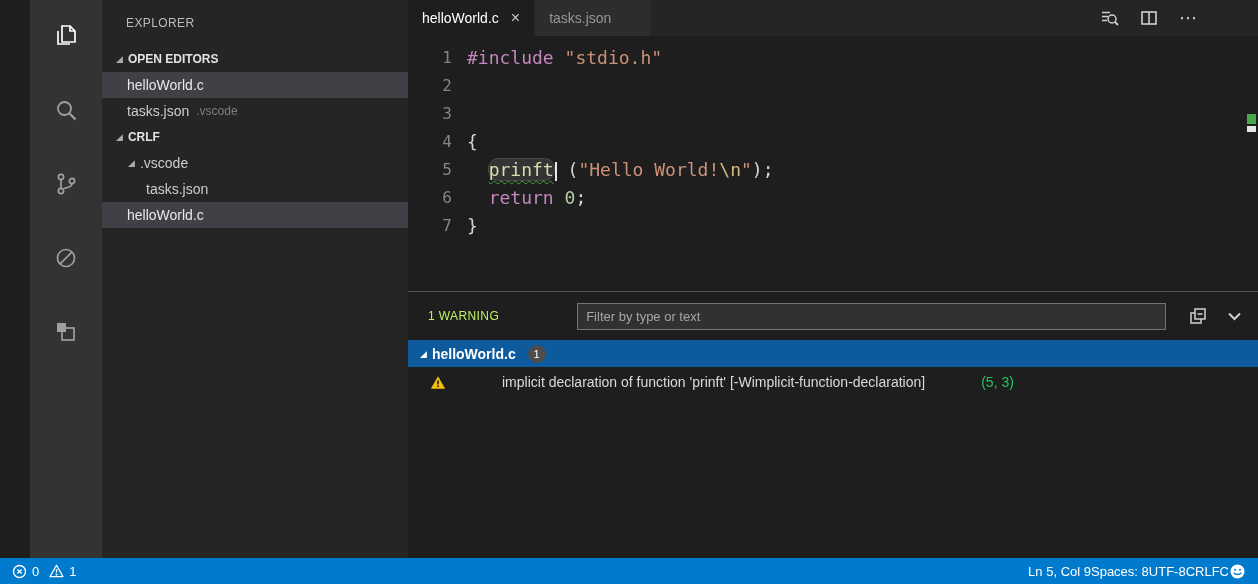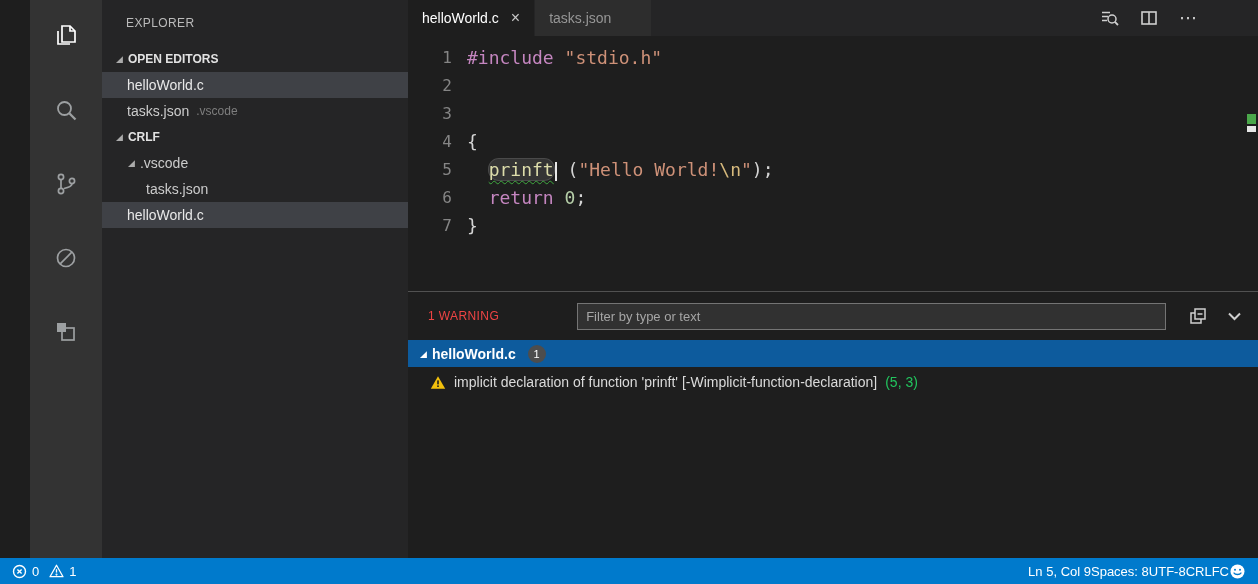--- a/index.html
+++ b/index.html
@@ -57,29 +57,29 @@
   .squiggle { text-decoration: underline; text-decoration-style: wavy; text-decoration-color: #3EA83E; text-decoration-thickness: 1px; text-underline-offset: 4px; }
   .word-highlight { background: rgba(94,94,94,0.35); box-shadow: 0 0 0 1px rgba(128,128,128,0.45); border-radius: 10px; }
   .caret { display: inline-block; width: 2px; height: 19px; background: #E8E8E8; vertical-align: middle; margin-left: 1px; }
   .overview { position: absolute; top: 0; right: 0; width: 13px; height: 100%; cursor: pointer; }
   .marker-warning { position: absolute; top: 78px; right: 2px; width: 9px; height: 10px; background: #4BA84B; }
   .marker-cursor  { position: absolute; top: 90px; right: 2px; width: 9px; height: 6px; background: #E6E6E6; }
 
   
   .panel { height: 267px; flex: none; border-top: 1px solid #515151; background: #1E1E1E; display: flex; flex-direction: column; }
   .panel-header { height: 48px; flex: none; display: flex; align-items: center; padding: 0 14px 0 20px; }
-  .panel-summary { font-size: 12px; color: #ef4444; letter-spacing: 0.4px; flex: none; }
+  .panel-summary { font-size: 12px; color: #bef264; letter-spacing: 0.4px; flex: none; }
   .filter-input { flex: 1; max-width: 640px; margin: 0 22px 0 78px; height: 27px; background: #313131; border: 1px solid #747474; color: #CCCCCC; font-size: 13px; padding: 0 8px; outline: none; font-family: "Liberation Sans", sans-serif; }
   .filter-input::placeholder { color: #A6A6A6; }
   .panel-actions { display: flex; align-items: center; gap: 16px; margin-left: auto; color: #CFCFCF; }
   .group-row { height: 27px; flex: none; display: flex; align-items: center; background: #0D5B9D; color: #FFFFFF; padding-left: 12px; cursor: pointer; font-size: 14px; }
   .group-row .twistie { color: #FFFFFF; }
   .group-row .file { font-weight: bold; margin-right: 12px; }
   .badge { min-width: 18px; height: 18px; border-radius: 9px; background: #4D4D4D; color: #FFFFFF; font-size: 11px; display: flex; align-items: center; justify-content: center; padding: 0 4px; }
-  .problem-row { height: 30px; display: flex; align-items: center; padding-left: 22px; font-size: 14px; color: #DADADA; cursor: pointer; }
+  .problem-row { height: 30px; display: flex; align-items: center; padding-left: 22px; font-size: 14px; color: #DADADA; cursor: pointer; gap: 48px; }
   .problem-row .msg { margin-left: 8px; }
   .problem-row .loc { margin-left: 8px; color: #22c55e; }
 
   
   .status-bar { height: 26px; flex: none; background: #007ACC; color: #FFFFFF; display: flex; align-items: center; font-size: 13px; padding: 0 12px; }
   .sb-left { display: flex; align-items: center; gap: 10px; }
   .sb-item { display: flex; align-items: center; gap: 5px; cursor: pointer; white-space: nowrap; }
   .sb-right { margin-left: auto; display: flex; align-items: center; }
   svg { display: block; }
 </style>

